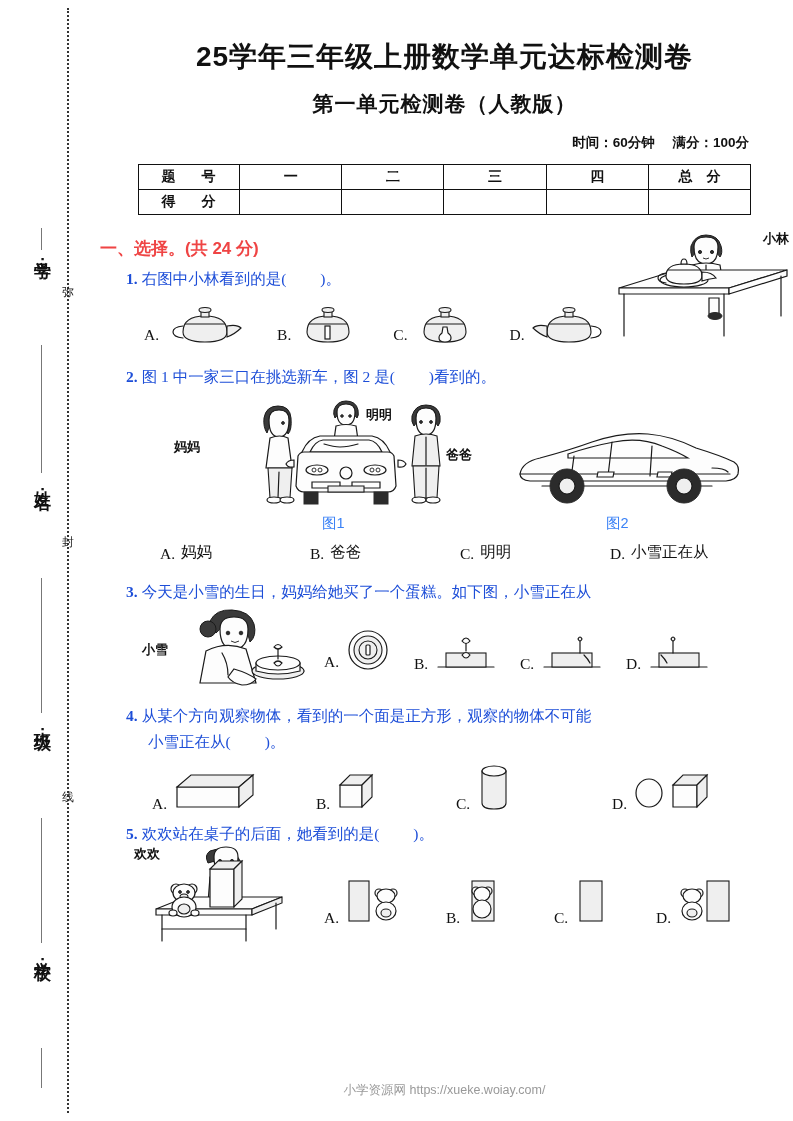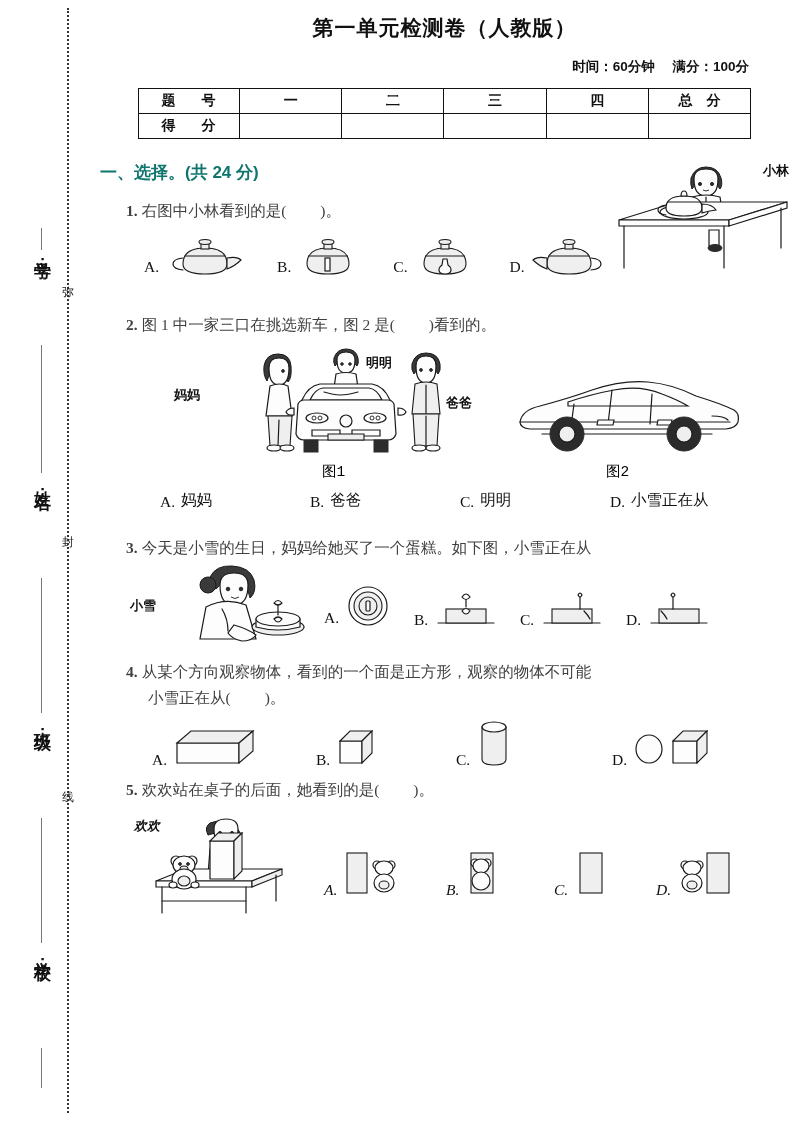--- a/index.html
+++ b/index.html
@@ -120,36 +120,36 @@
     font-family: "Liberation Sans", "DejaVu Sans", sans-serif;
     font-size: 14px;
     font-weight: bold;
     color: #111;
   }
   .score-table td.head-label { width: 101px; letter-spacing: 6px; padding-left: 6px;}
   .score-table td.col { width: 102px; }
 
   
   .section-head {
-    margin: 22px 0 14px 4px;
+    margin: 22px 0 6px 4px;
     font-family: "Liberation Sans", "DejaVu Sans", sans-serif;
     font-size: 17px;
     font-weight: bold;
-    color: #0f766e;
+    color: #ef4444;
   }
 
   .q {
     position: relative;
     margin-left: 30px;
     margin-right: 8px;
   }
   .q-text {
     font-size: 15.5px;
     line-height: 26px;
-    color: #404040;
+    color: #1d4ed8;
     font-family: "Liberation Serif", "DejaVu Serif", serif;
   }
   .q-num {
     font-weight: bold;
     margin-right: 4px;
   }
   .q-text .blank { display: inline-block; width: 34px; }
 
   .opt-row {
     display: flex;
@@ -168,22 +168,22 @@
   }
   .opt-text {
     font-size: 15.5px;
     font-family: "Liberation Serif", "DejaVu Serif", serif;
     color: #111;
   }
 
   .fig-label {
     text-align: center;
     font-size: 14.5px;
-    font-family: Liberation Mono, monospace;
-    color: #000000;
+    font-family: Liberation Sans, sans-serif;
+    color: #3b82f6;
   }
   .name-tag {
     font-family: "Liberation Sans", "DejaVu Sans", sans-serif;
     font-size: 13px;
     font-weight: bold;
     color: #111;
   }
 
   .footer {
     position: absolute;
@@ -220,20 +220,21 @@
   <div class="vfield f3">班级:</div>
   <div class="vfield f4">学校:</div>
 
   <div class="seal-word w1">弥</div>
   <div class="seal-word w2">封</div>
   <div class="seal-word w3">线</div>
 </div>
 
 <div class="page">
 
+  <div class="title">25学年三年级上册数学单元达标检测卷</div>
   <div class="subtitle">第一单元检测卷（人教版）</div>
 
   <div class="meta-line">
     <span>时间：60分钟</span>
     <span>满分：100分</span>
   </div>
 
   <table class="score-table">
     <tbody>
         <tr>
@@ -330,21 +331,21 @@
           <path class="ln" d="M18 18 l40 0"></path>
           <rect x="34" y="4" width="8" height="7" class="fillgg"></rect>
           <ellipse cx="38" cy="4" rx="6" ry="2.5" class="fillgg"></ellipse>
           <path class="fillgg" d="M16 20 q-10-2-14 2 q6 6 14 9 Z"></path>
           <path class="ln" d="M60 20 q10 1 10 6 q0 5-10 6"></path>
         </svg>
       </div>
     </div>
   </div>
 
-  <div class="q" style="margin-top:36px;">
+  <div class="q" style="margin-top:20px;">
     <div class="q-text">
       <span class="q-num">2.</span><span>图 1 中一家三口在挑选新车，图 2 是(</span><span class="blank"></span><span>)看到的。</span>
     </div>
 
     <div style="position:relative; height:128px;">
 
       <div style="position:absolute; left:90px; top:6px;">
         <svg width="260" height="112" viewBox="0 0 260 112">
 
           <path class="fillhair" d="M48 22 q2-12 14-12 q12 0 13 12 q1 12-3 16 q-2-10-10-10 q-9 0-11 9 q-4-6-3-15 Z"></path>
@@ -433,21 +434,21 @@
         <span class="opt-label">C.</span>
         <span class="opt-text">明明</span>
       </div>
       <div class="opt">
         <span class="opt-label">D.</span>
         <span class="opt-text">小雪正在从</span>
       </div>
     </div>
   </div>
 
-  <div class="q" style="margin-top:24px;">
+  <div class="q" style="margin-top:16px;">
     <div class="q-text">
       <span class="q-num">3.</span><span>今天是小雪的生日，妈妈给她买了一个蛋糕。如下图，小雪正在从</span>
     </div>
 
     <div style="position:relative; height:86px; margin-top:2px;">
 
       <div style="position:absolute; left:30px; top:0;">
         <svg width="150" height="84" viewBox="0 0 150 84">
           <path class="fillhair" d="M54 14 q6-12 22-11 q18 1 22 14 q3 12-4 18 q-2-13-14-15 q-14-2-20 6 q-7-4-6-12 Z"></path>
           <circle cx="52" cy="22" r="8" class="fillhair"></circle>
@@ -461,21 +462,21 @@
 
           <path class="ln" d="M100 66 q26-6 48-2"></path>
           <ellipse cx="122" cy="64" rx="26" ry="8" class="fillgg"></ellipse>
           <path class="fillw" d="M100 56 l44 0 l0 8 q-22 6-44 0 Z"></path>
           <ellipse cx="122" cy="56" rx="22" ry="7" class="fillw"></ellipse>
           <path class="ln" d="M122 42 l0 10"></path>
           <path class="fillw" d="M118 40 q4-5 8 0 q-4 4-8 0 Z"></path>
           <path class="fillw" d="M118 56 q4 6 8 0 q-4-4-8 0 Z"></path>
         </svg>
       </div>
-      <div class="name-tag" style="position:absolute; left:4px; top:34px;">小雪</div>
+      <div class="name-tag" style="position:absolute; left:16px; top:34px;">小雪</div>
 
       <div style="position:absolute; left:198px; top:18px;" class="opt">
         <span class="opt-label">A.</span>
         <svg width="46" height="46" viewBox="0 0 46 46">
           <circle cx="23" cy="25" r="19" class="fillw"></circle>
           <circle cx="23" cy="25" r="14" class="fillgg"></circle>
           <circle cx="23" cy="25" r="9" class="fillgg"></circle>
           <rect x="21" y="20" width="4" height="10" rx="1" class="fillw"></rect>
         </svg>
       </div>
@@ -554,21 +555,21 @@
         </svg>
       </div>
     </div>
   </div>
 
   <div class="q" style="margin-top:6px;">
     <div class="q-text">
       <span class="q-num">5.</span><span>欢欢站在桌子的后面，她看到的是(</span><span class="blank"></span><span>)。</span>
     </div>
 
-    <div style="position:relative; height:96px; margin-top:16px;font-style:italic;">
+    <div style="position:relative; height:96px; margin-top:0;">
 
       <div style="position:absolute; left:24px; top:0;">
         <svg width="140" height="96" viewBox="0 0 140 96">
           <path class="fillhair" d="M60 4 q16-6 26 4 q8 8 4 20 q-2 10-8 14 q2-18-6-24 q-8-6-18-2 q-4-8 2-12 Z"></path>
           <path class="fillw" d="M64 10 q0 18 12 18 q12 0 12-18 q0-10-12-10 q-12 0-12 10 Z"></path>
           <circle cx="70" cy="14" r="1.6" class="fillk"></circle>
           <circle cx="82" cy="14" r="1.6" class="fillk"></circle>
           <path class="ln-thin" d="M73 20 q4 3 7 0"></path>
           <path class="fillw" d="M60 30 q16-6 28 2 l4 24 l-34 0 Z"></path>
 
@@ -630,13 +631,14 @@
           <circle cx="22" cy="18" r="4" class="fillw"></circle>
           <ellipse cx="15" cy="21" rx="9" ry="7" class="fillw"></ellipse>
           <ellipse cx="15" cy="36" rx="10" ry="9" class="fillw"></ellipse>
           <ellipse cx="15" cy="38" rx="5" ry="4" class="fillgg"></ellipse>
           <rect x="30" y="6" width="22" height="40" class="fillgg"></rect>
         </svg>
       </div>
     </div>
   </div>
 
+  <div class="footer">小学资源网 https://xueke.woiay.com/</div>
 </div>
 
 </body></html>

